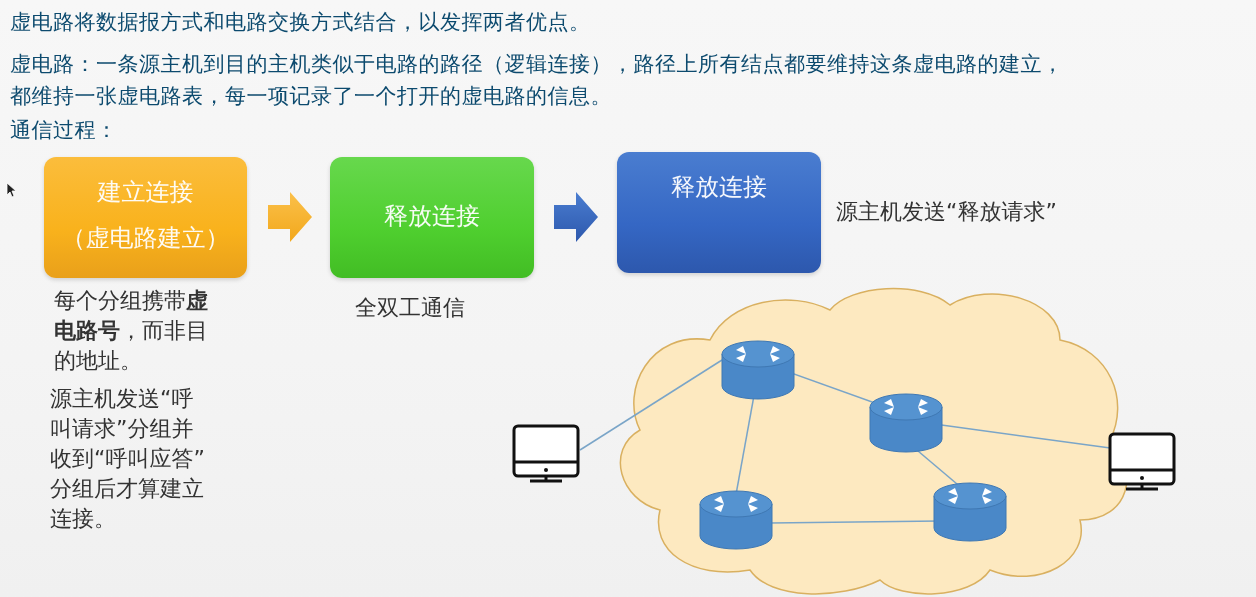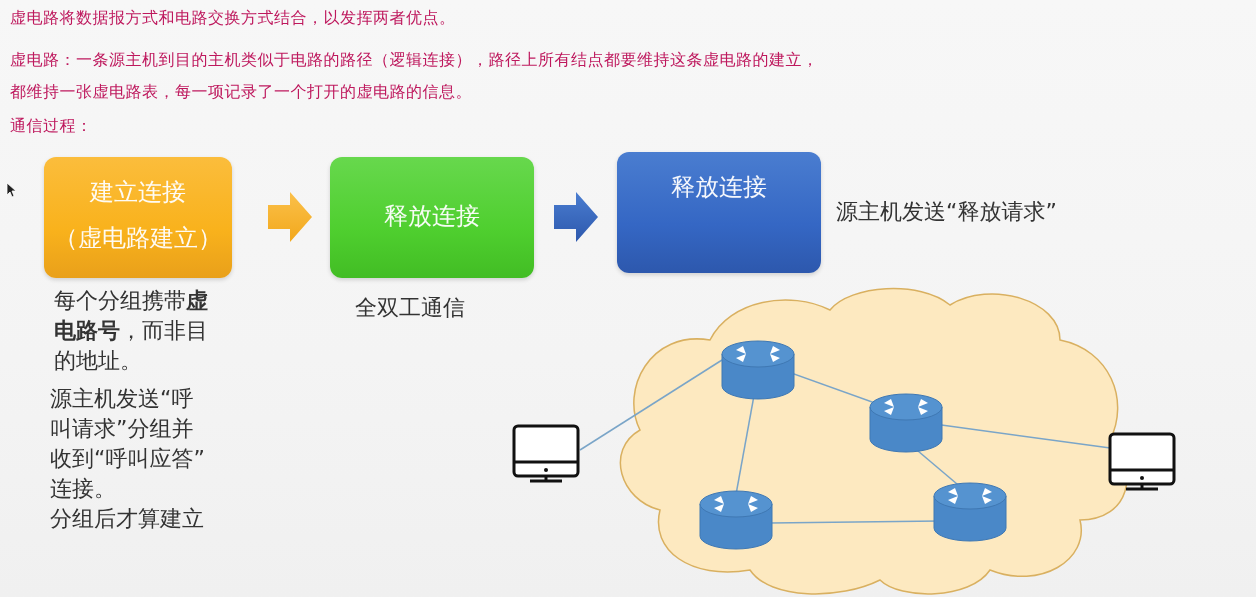--- a/index.html
+++ b/index.html
@@ -1,18 +1,18 @@
 <!DOCTYPE html>
 <html><head>
 <meta charset="utf-8">
 <style>
   html,body{margin:0;padding:0;}
   body{width:1256px;height:597px;overflow:hidden;background:linear-gradient(180deg,#f7f7f7 0%,#f4f4f4 60%,#f0f0f0 100%);font-family:"DejaVu Sans",sans-serif;color:#333;position:relative;}
   .abs{position:absolute;}
-  .line{font-size:16px;color:#be185d;white-space:nowrap;letter-spacing:0.5px;}
+  .line{font-size:21px;color:#0c4a6e;white-space:nowrap;letter-spacing:0.5px;}
   .box{border-radius:12px;box-shadow:0 2px 4px rgba(0,0,0,0.15);text-align:center;color:#fff;font-family:"DejaVu Serif",serif;}
   .box .t{font-size:24px;line-height:46px;opacity:0.95;}
   .orange{background:linear-gradient(180deg,#fbbd3c 0%,#f9b21c 60%,#e9a01a 100%);}
   .green{background:linear-gradient(180deg,#67d84d 0%,#4fcf2f 60%,#42bd24 100%);}
   .blue{background:linear-gradient(180deg,#4a7dd0 0%,#3567c4 60%,#2d58ad 100%);}
   .note{font-size:22px;color:#333;line-height:30px;}
   .note b{font-weight:bold;}
   .cursor{position:absolute;left:6px;top:182px;}
 </style>
 </head>
@@ -20,21 +20,21 @@
 
 <svg class="cursor" width="12" height="16" viewBox="0 0 12 16">
     <path d="M1 1 L1 13 L4 10 L6 15 L8 14 L6 9 L10 9 Z" fill="#222" stroke="#fff" stroke-width="0.8"></path>
   </svg>
 
 <div class="abs line" style="left:10px;top:8px;">虚电路将数据报方式和电路交换方式结合，以发挥两者优点。</div>
 <div class="abs line" style="left:10px;top:50px;">虚电路：一条源主机到目的主机类似于电路的路径（逻辑连接），路径上所有结点都要维持这条虚电路的建立，</div>
 <div class="abs line" style="left:10px;top:82px;">都维持一张虚电路表，每一项记录了一个打开的虚电路的信息。</div>
 <div class="abs line" style="left:10px;top:116px;">通信过程：</div>
 
-<div class="abs box orange" style="left:44px;top:157px;width:188px;height:121px;">
+<div class="abs box orange" style="left:44px;top:157px;width:203px;height:121px;">
   <div class="t" style="margin-top:12px;">建立连接</div>
   <div class="t">（虚电路建立）</div>
 </div>
 
 <svg class="abs" style="left:268px;top:192px;" width="44" height="50" viewBox="0 0 44 50">
   <defs>
       <linearGradient id="og" x1="0" y1="0" x2="0" y2="1">
         <stop offset="0" stop-color="#fbc04a"></stop>
         <stop offset="1" stop-color="#f2a81c"></stop>
       </linearGradient>
@@ -69,22 +69,22 @@
 <div class="abs note" style="left:54px;top:286px;">
   <div><span>每个分组携带</span><b>虚</b></div>
   <div><b>电路号</b><span>，而非目</span></div>
   <div>的地址。</div>
 </div>
 
 <div class="abs note" style="left:50px;top:384px;">
   <div>源主机发送“呼</div>
   <div>叫请求”分组并</div>
   <div>收到“呼叫应答”</div>
+  <div>分组后才算建立</div>
   <div>连接。</div>
-  <div>分组后才算建立</div>
 </div>
 
 <svg class="abs" style="left:500px;top:280px;" width="700" height="317" viewBox="0 0 700 317">
 
   <g>
     <path d="M140 150
       C120 110 150 50 210 60
       C230 20 290 10 330 30
       C350 5 420 0 450 25
       C490 0 560 20 560 60

